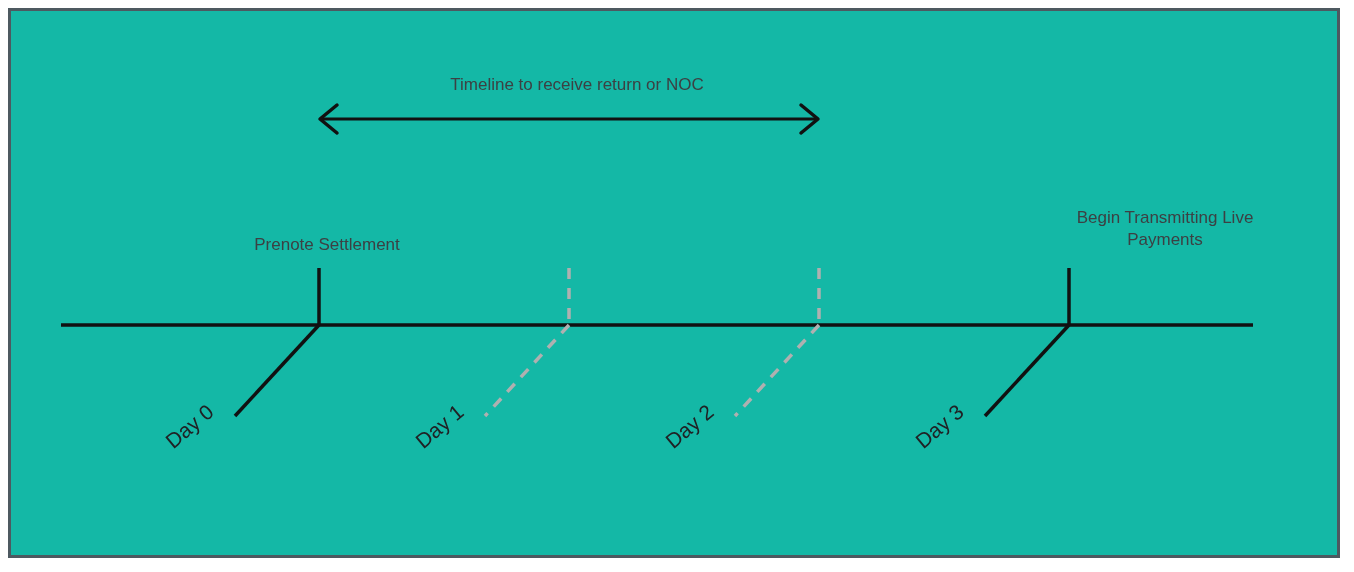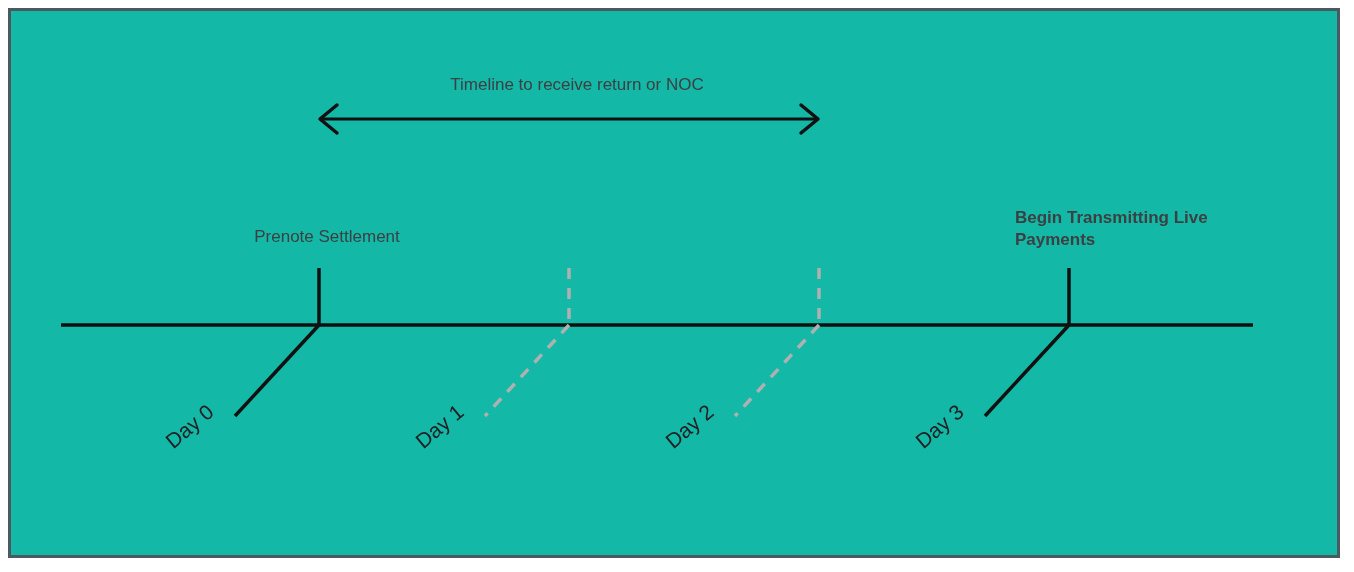--- a/index.html
+++ b/index.html
@@ -35,22 +35,21 @@
     color: #3c4043;
     font-size: 17px;
     line-height: 22px;
     white-space: pre-line;
   }
   .lbl-center {
     text-align: center;
     transform: translateX(-50%);
   }
   .lbl-left {
-    text-align: left;
-    font-weight: bold;
+    text-align: center;
   }
   .daylbl {
     position: absolute;
     color: #202124;
     font-size: 21px;
     line-height: 24px;
     white-space: nowrap;
     transform-origin: left top;
   }
 </style>
@@ -86,21 +85,21 @@
 
       <g>
         <line x1="318" y1="116" x2="813" y2="116" stroke="#111111" stroke-width="3"></line>
         <polyline points="334,102 317,116 334,130" fill="none" stroke="#111111" stroke-width="3.5" stroke-linecap="round" stroke-linejoin="round"></polyline>
         <polyline points="798,102 815,116 798,130" fill="none" stroke="#111111" stroke-width="3.5" stroke-linecap="round" stroke-linejoin="round"></polyline>
       </g>
     </svg>
 
     <div class="lbl lbl-center" style="left:566px; top:63px; width:460px;">Timeline to receive return or NOC</div>
 
-    <div class="lbl lbl-center" style="left:316px; top:215px; width:360px;">Prenote Settlement</div>
+    <div class="lbl lbl-center" style="left:316px; top:223px; width:360px;">Prenote Settlement</div>
 
     <div class="lbl lbl-left" style="left:1004px; top:196px; width:300px;">Begin Transmitting Live
 Payments</div>
 
     <div class="daylbl" style="left:150px; top:424px; transform: rotate(-40deg);">Day 0</div>
 
     <div class="daylbl" style="left:400px; top:424px; transform: rotate(-40deg);">Day 1</div>
 
     <div class="daylbl" style="left:650px; top:424px; transform: rotate(-40deg);">Day 2</div>
 

